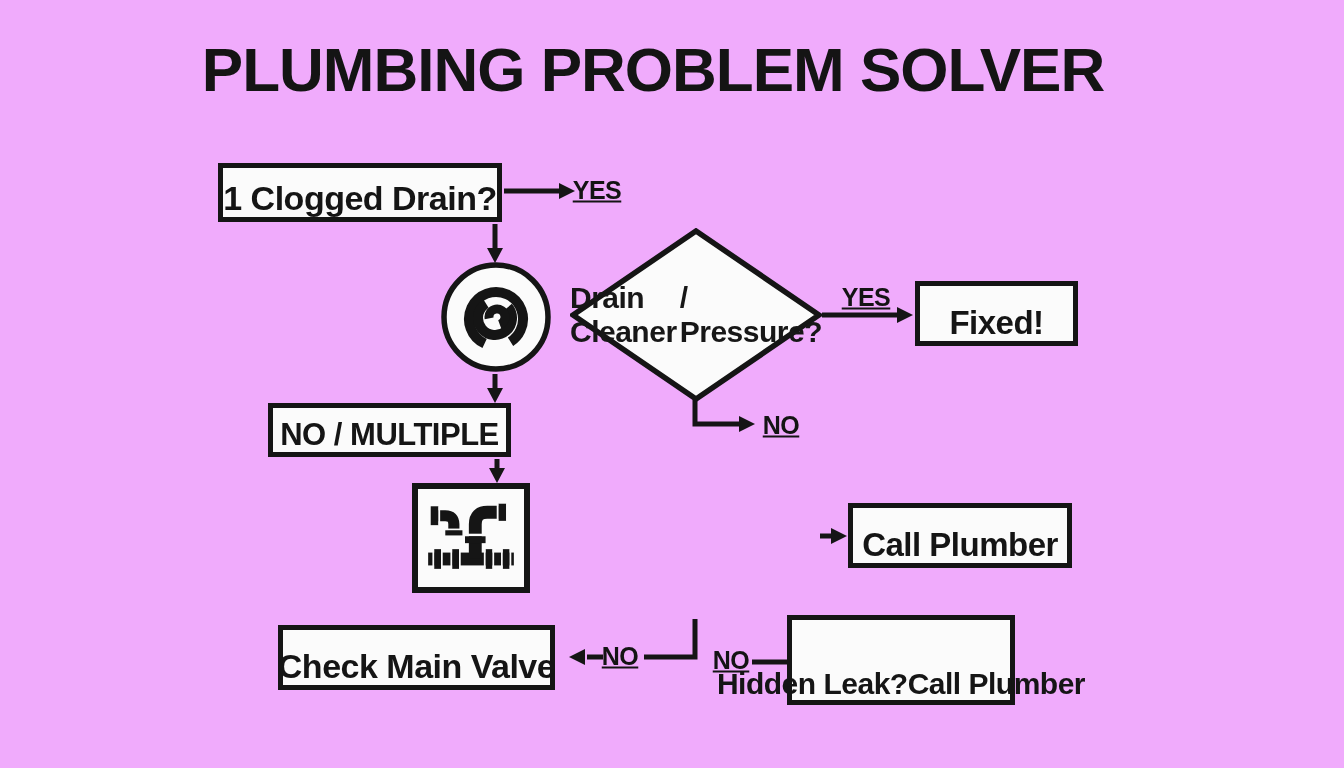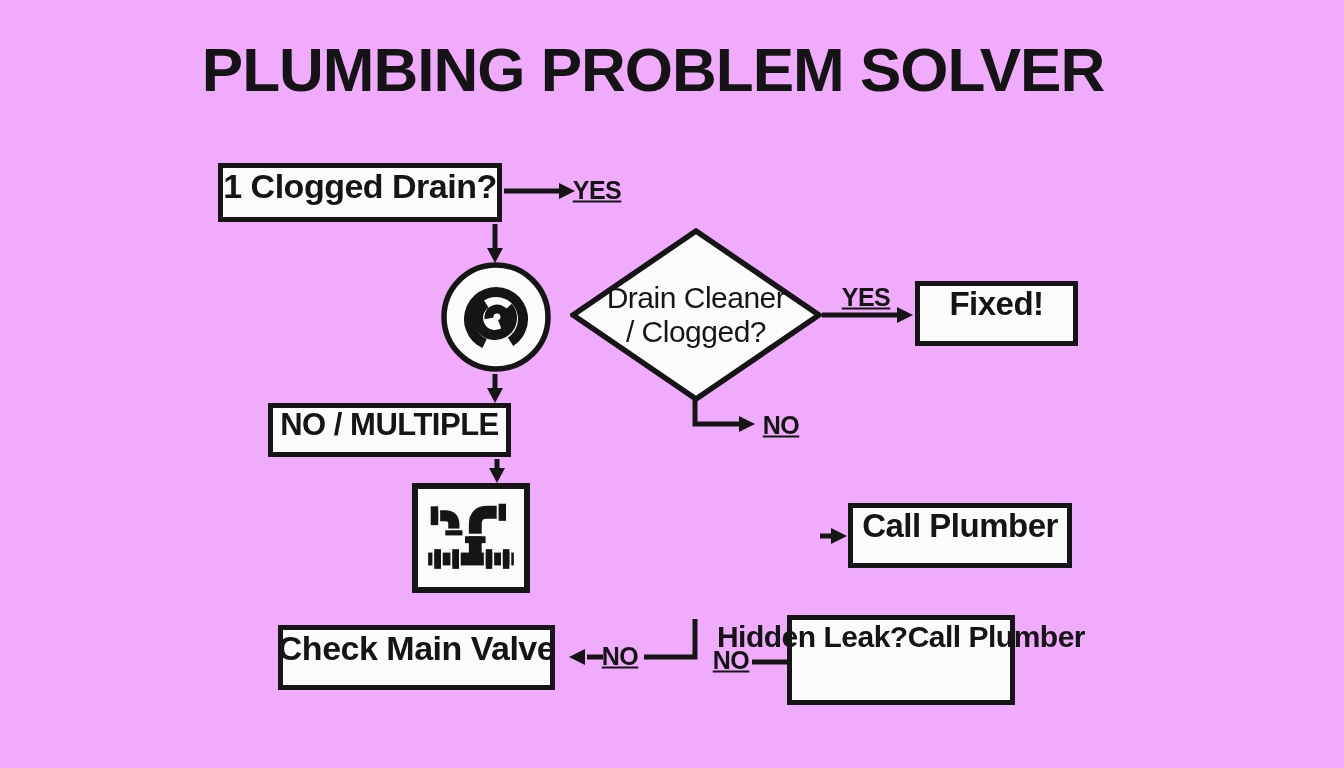--- a/index.html
+++ b/index.html
@@ -11,38 +11,38 @@
   }
   .title{
     position:absolute;left:653px;top:69px;transform:translate(-50%,-50%);
     font-size:62px;font-weight:700;letter-spacing:-1px;white-space:nowrap;
     color:#141414;
   }
   .edges{position:absolute;left:0;top:0;width:1344px;height:768px;}
   .edges line,.edges polyline{stroke:#151515;stroke-width:5;fill:none;}
   .edges polygon{fill:#151515;stroke:none;}
   .node{
-    position:absolute;display:flex;align-items:flex-start;justify-content:center;
+    position:absolute;display:flex;align-items:flex-end;justify-content:center;
     border:5px solid #151515;background:#fbfbfb;box-sizing:border-box;
     font-weight:700;text-align:center;line-height:1.1;letter-spacing:-0.5px;
     white-space:nowrap;
   }
   .node .stack{display:flex;align-items:center;}
   .box-clogged   {left:218px;top:163px;width:284px;height:59px;font-size:34px;}
   .box-fixed     {left:915px;top:281px;width:163px;height:65px;font-size:33px;}
   .box-multiple  {left:268px;top:403px;width:243px;height:54px;font-size:31px;}
   .box-callplumb {left:848px;top:503px;width:224px;height:65px;font-size:33px;}
   .box-checkvalve{left:278px;top:625px;width:277px;height:65px;font-size:34px;}
   .box-hiddenleak{left:787px;top:615px;width:228px;height:90px;font-size:30px;}
   .diamond{position:absolute;}
   .diamond svg{position:absolute;left:0;top:0;}
   .diamond .dtext{
     position:absolute;left:0;top:0;width:100%;height:100%;
-    display:flex;flex-direction:column;align-items:center;justify-content:center;
-    font-weight:400;font-size:30px;line-height:1.15;letter-spacing:-0.5px;
+    display:flex;flex-direction:row;align-items:center;justify-content:center;
+    font-weight:700;font-size:30px;line-height:1.15;letter-spacing:-0.5px;
     color:#171717;
   }
   .diamond-cleaner {left:570px;top:228px;width:252px;height:174px;}
   .diamond-pressure{left:568px;top:451px;width:252px;height:172px;}
   .circle-node{position:absolute;left:440px;top:261px;width:112px;height:112px;}
   .icon-box{position:absolute;left:412px;top:483px;width:118px;height:110px;
     border:6px solid #151515;box-sizing:border-box;background:#fbfbfb;
     display:flex;align-items:center;justify-content:center;}
   .edge-label{
     position:absolute;transform:translate(-50%,-50%);
@@ -114,21 +114,21 @@
       <span>Call Plumber</span>
     </span>
   </div>
 
   <div class="diamond diamond-cleaner">
     <svg width="252" height="174" viewBox="0 0 252 174">
       <polygon points="126,3 249,87 126,171 3,87" fill="#fbfbfb" stroke="#151515" stroke-width="5.5"></polygon>
     </svg>
     <div class="dtext">
       <span>Drain Cleaner</span>
-      <span>/ Clogged?</span>
+      <span>/ Pressure?</span>
     </div>
   </div>
 
 
   <div class="circle-node">
     <svg width="112" height="112" viewBox="0 0 112 112">
       <circle cx="56" cy="56" r="52" fill="#fbfbfb" stroke="#151515" stroke-width="5.5"></circle>
       <g fill="none" stroke="#151515">
         <circle cx="56" cy="58" r="27" stroke-width="10" stroke-dasharray="142 200" transform="rotate(115 56 58)"></circle>
         <circle cx="55" cy="57" r="17" stroke-width="10" stroke-dasharray="82 100" transform="rotate(-40 55 57)"></circle>

